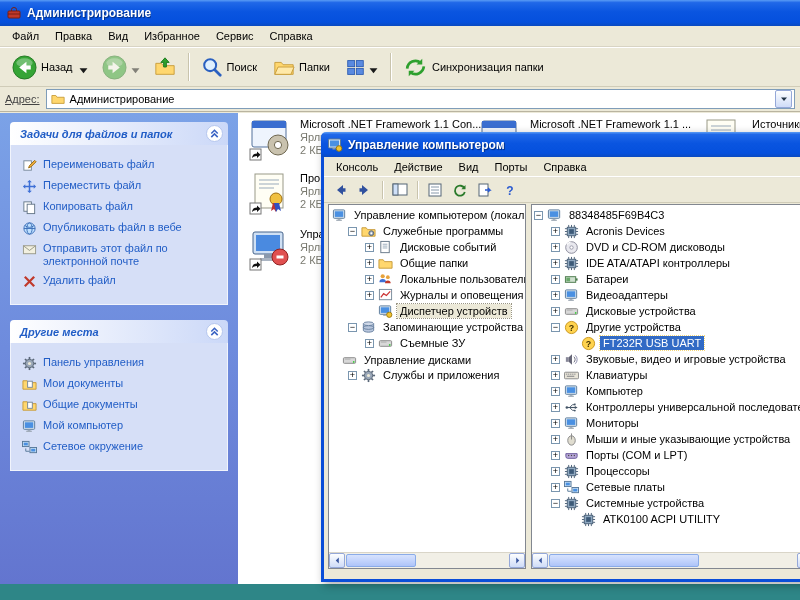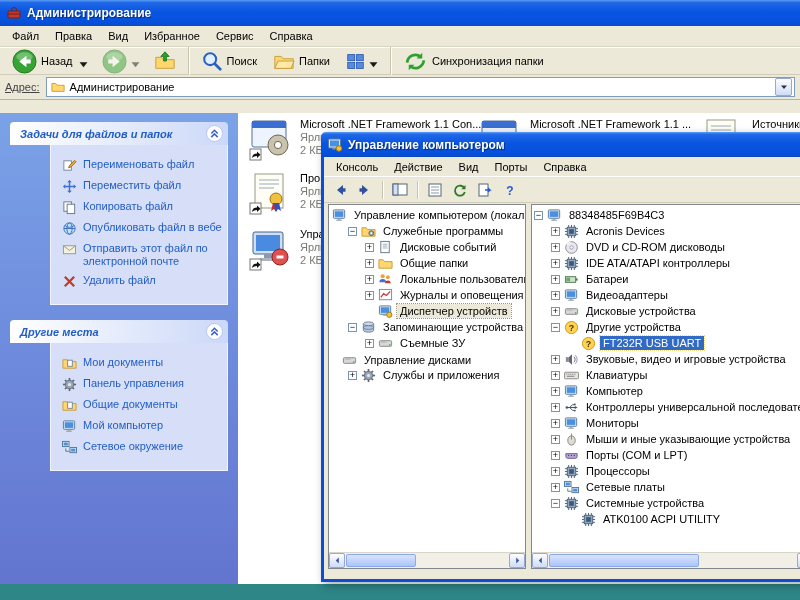--- a/index.html
+++ b/index.html
@@ -13,21 +13,21 @@
   .ic{display:inline-block;flex:none;}
   .ic svg{width:100%;height:100%;display:block;}
   .t14{width:14px;height:14px}.t15{width:15px;height:15px}.t16{width:16px;height:16px}
 
   
   .main{left:0;top:0;width:800px;height:584px;}
   .main .titlebar{height:26px;}
   .menubar{display:flex;align-items:center;background:#ECE9D8;padding-left:4px;}
   .main .menubar{height:21px;border-bottom:1px solid #d8d4c4;}
   .menu-item{padding:3px 8px;font-size:11px;}
-  .toolbar{height:28px;display:flex;align-items:center;gap:2px;padding:0 6px;background:#ECE9D8;
+  .toolbar{height:40px;display:flex;align-items:center;gap:2px;padding:0 6px;background:#ECE9D8;
     border-top:1px solid #fff;border-bottom:1px solid #d0ccb8;}
   .tb-btn{display:flex;align-items:center;gap:4px;padding:2px 5px;border:1px solid transparent;border-radius:3px;}
   .tb-btn .ic{width:25px;height:25px;}
   [data-name="up-button"] .ic,[data-name="search-button"] .ic,[data-name="folders-button"] .ic{width:22px;height:22px;}
   [data-name="views-button"] .ic{width:19px;height:19px;}
   .tb-lbl{font-size:11px;padding-right:2px;}
   .dd{width:9px;height:7px;display:inline-block;}
   .dim{opacity:.5;}
   .tsep{width:1px;height:28px;background:#c9c4ad;margin:0 4px;box-shadow:1px 0 0 #fff;}
   .addressbar{height:25px;display:flex;align-items:center;gap:6px;padding:2px 5px;background:#ECE9D8;
@@ -41,21 +41,21 @@
   .taskpane{position:absolute;left:0;top:113px;width:238px;height:471px;overflow:hidden;
     background:linear-gradient(180deg,#7BA2E7 0%,#6E8BDD 50%,#6375CF 100%);padding:9px 10px;}
   .tp-section{margin-bottom:15px;}
   .tp-section.collapsed{margin-top:30px;}
   .tp-header{height:23px;display:flex;align-items:center;justify-content:space-between;padding:0 5px 0 10px;
     background:linear-gradient(90deg,#ffffff 0%,#cbd8f8 100%);border-radius:4px 4px 0 0;font-style:italic;}
   .tp-section.collapsed .tp-header{border-radius:4px;}
   .tp-title{color:#215DC6;font-weight:bold;font-size:11px;}
   .tp-chevron{width:17px;height:17px;border-radius:50%;background:#fff;border:1px solid #b5c6ee;display:flex;align-items:center;justify-content:center;}
   .tp-chevron svg{width:11px;height:11px;}
-  .tp-body{background:#D6DFF7;padding:7px 5px 9px 11px;border:1px solid rgba(255,255,255,.65);border-top:none;margin-left:40px;}
+  .tp-body{background:#D6DFF7;padding:7px 5px 9px 11px;border:1px solid rgba(255,255,255,.65);border-top:none;}
   .tp-link{display:flex;align-items:flex-start;gap:6px;margin:6px 0;color:#215DC6;}
   .tp-link .ic{margin-top:0;}
   .tp-link .lbl{line-height:13px;}
 
   
   .files{position:absolute;left:238px;top:113px;width:562px;height:471px;background:#fff;overflow:hidden;}
   .tile{position:absolute;display:flex;gap:8px;}
   .tile1{left:10px;top:4px}.tile2{left:10px;top:58px}.tile3{left:10px;top:114px}.tile4{left:240px;top:4px}.tile5{left:462px;top:4px}
   .ticon{width:44px;height:44px;flex:none;}
   .ticon svg{width:100%;height:100%;}
@@ -292,46 +292,46 @@
             <svg viewBox="0 0 12 12">
               <g stroke="#3b64c4" stroke-width="1.7" fill="none">
                 <path d="M2.5 6 L6 2.5 L9.5 6"></path>
                 <path d="M2.5 10 L6 6.5 L9.5 10"></path>
               </g>
             </svg>
           </span>
         </div>
         <div class="tp-body" data-name="task-section-body">
           <div class="tp-link" data-name="task-link">
-            <span class="ic t15" data-name="my-documents-icon">
-              <svg viewBox="0 0 16 16">
-                <path d="M1 13 V4 h4.5 l1.5 2 H15 v7 z" fill="#FFD76E" stroke="#C79B39"></path>
-                <rect x="6" y="4.5" width="5" height="6.5" fill="#fff" stroke="#778899"></rect>
-              </svg>
-            </span>
-            <span class="lbl" data-name="task-link-label">Мои документы</span>
-          </div>
-          <div class="tp-link" data-name="task-link">
             <span class="ic t15" data-name="control-panel-icon">
               <svg viewBox="0 0 16 16">
                 <g stroke="#5a6778" stroke-width="1.8">
                   <line x1="8" y1="1" x2="8" y2="4"></line>
                   <line x1="8" y1="12" x2="8" y2="15"></line>
                   <line x1="1" y1="8" x2="4" y2="8"></line>
                   <line x1="12" y1="8" x2="15" y2="8"></line>
                   <line x1="3.2" y1="3.2" x2="5" y2="5"></line>
                   <line x1="11" y1="11" x2="12.8" y2="12.8"></line>
                   <line x1="12.8" y1="3.2" x2="11" y2="5"></line>
                   <line x1="3.2" y1="12.8" x2="5" y2="11"></line>
                 </g>
                 <circle cx="8" cy="8" r="4.4" fill="#9aa7b8" stroke="#5a6778"></circle>
                 <circle cx="8" cy="8" r="1.7" fill="#ECE9D8"></circle>
               </svg>
             </span>
             <span class="lbl" data-name="task-link-label">Панель управления</span>
+          </div>
+          <div class="tp-link" data-name="task-link">
+            <span class="ic t15" data-name="my-documents-icon">
+              <svg viewBox="0 0 16 16">
+                <path d="M1 13 V4 h4.5 l1.5 2 H15 v7 z" fill="#FFD76E" stroke="#C79B39"></path>
+                <rect x="6" y="4.5" width="5" height="6.5" fill="#fff" stroke="#778899"></rect>
+              </svg>
+            </span>
+            <span class="lbl" data-name="task-link-label">Мои документы</span>
           </div>
           <div class="tp-link" data-name="task-link">
             <span class="ic t15" data-name="shared-documents-icon">
               <svg viewBox="0 0 16 16">
                 <path d="M1 13 V4 h4.5 l1.5 2 H15 v7 z" fill="#FFD76E" stroke="#C79B39"></path>
                 <rect x="6" y="4.5" width="5" height="6.5" fill="#fff" stroke="#778899"></rect>
               </svg>
             </span>
             <span class="lbl" data-name="task-link-label">Общие документы</span>
           </div>

